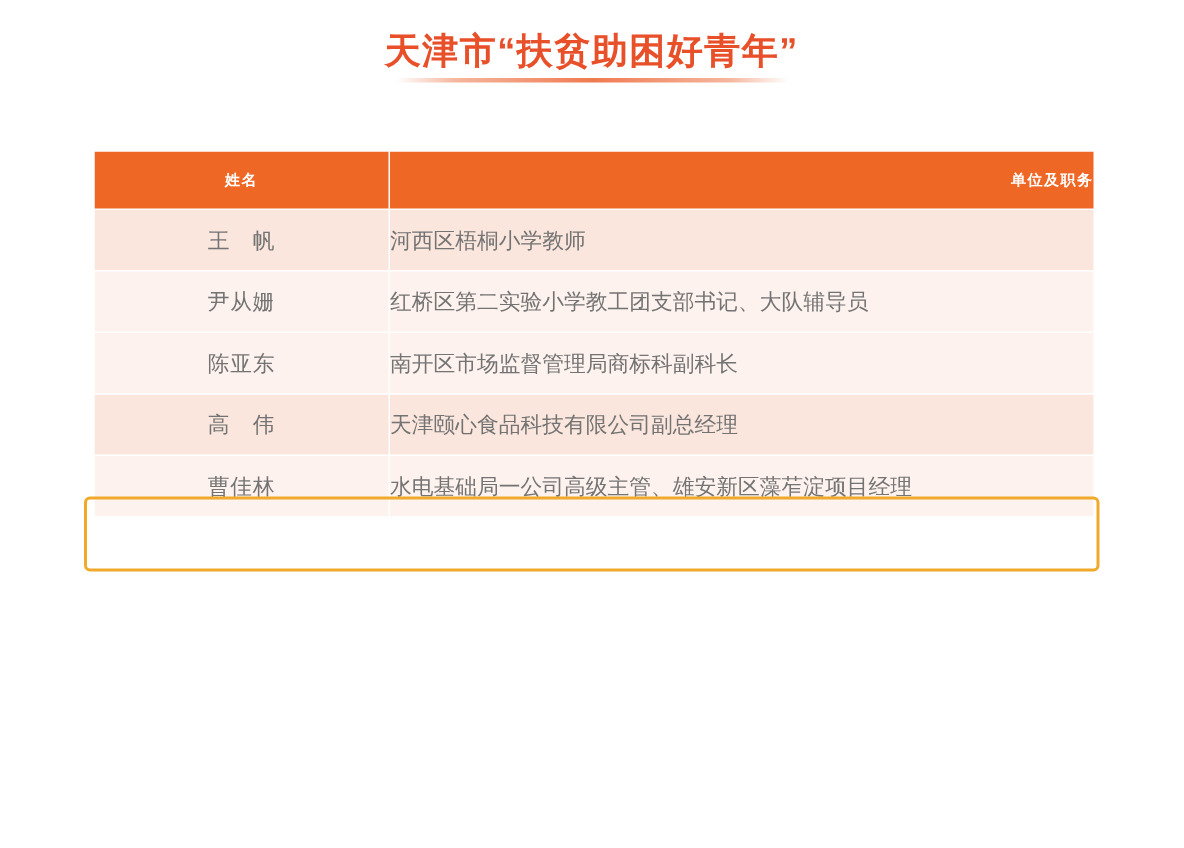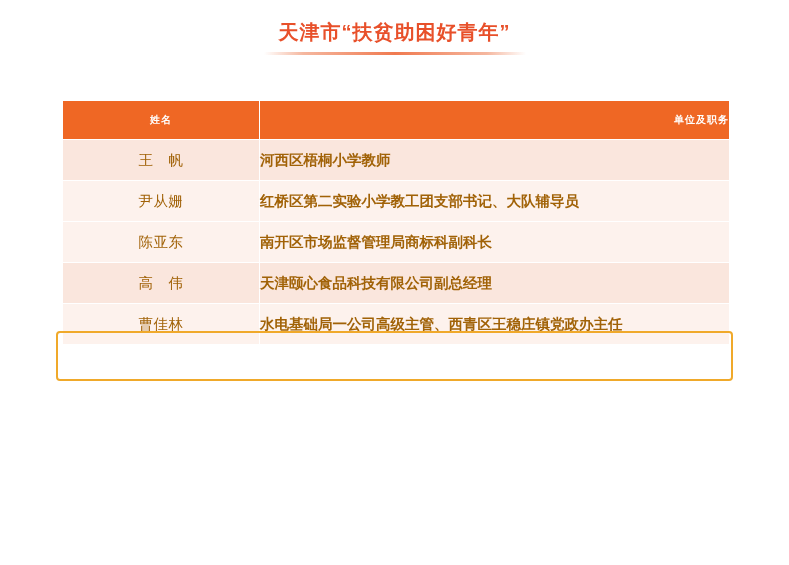--- a/index.html
+++ b/index.html
@@ -23,21 +23,21 @@
   
   .title-wrap {
     position: absolute;
     left: 0;
     top: 18px;
     width: 789px;
     text-align: center;
   }
   .title-text {
     display: inline-block;
-    font-size: 20px;
+    font-size: 24px;
     font-weight: bold;
     color: #e8502a;
     letter-spacing: 1px;
     padding: 0 10px 8px 10px;
     line-height: 1.4;
   }
   .title-rule {
     position: absolute;
     left: 50%;
     top: 52px;
@@ -57,40 +57,39 @@
   table.roster {
     border-collapse: collapse;
     width: 665px;
     table-layout: fixed;
   }
   table.roster th,
   table.roster td {
     border: 1px solid #ffffff;
     height: 40px;
     font-size: 14.5px;
-    color: #a16207;
+    color: #737373;
     padding: 0;
   }
   table.roster thead th {
     background: #ef6724;
     color: #ffffff;
     font-weight: bold;
     font-size: 10px;
     letter-spacing: 1px;
     height: 38px;
   }
   th.col-name, td.col-name {
     width: 196px;
     text-align: center;
   }
   th.col-unit, td.col-unit {
     width: 469px;
     text-align: left;
     padding-left: 14px;
-    font-weight: bold;
   }
   tbody tr.odd td {
     background: #fae6dd;
   }
   tbody tr.even td {
     background: #fdf2ed;
   }
   td.col-name {
     letter-spacing: 0.5px;
   }
@@ -138,21 +137,21 @@
           <tr class="even">
             <td class="col-name">陈亚东</td>
             <td class="col-unit">南开区市场监督管理局商标科副科长</td>
           </tr>
           <tr class="odd">
             <td class="col-name">高　伟</td>
             <td class="col-unit">天津颐心食品科技有限公司副总经理</td>
           </tr>
           <tr class="even">
             <td class="col-name">曹佳林</td>
-            <td class="col-unit">水电基础局一公司高级主管、西青区王稳庄镇党政办主任</td>
+            <td class="col-unit">水电基础局一公司高级主管、雄安新区藻苲淀项目经理</td>
           </tr>
         </tbody>
     </table>
   </div>
 
   <div class="highlight-box"></div>
 
 </div>
 
 </body></html>

